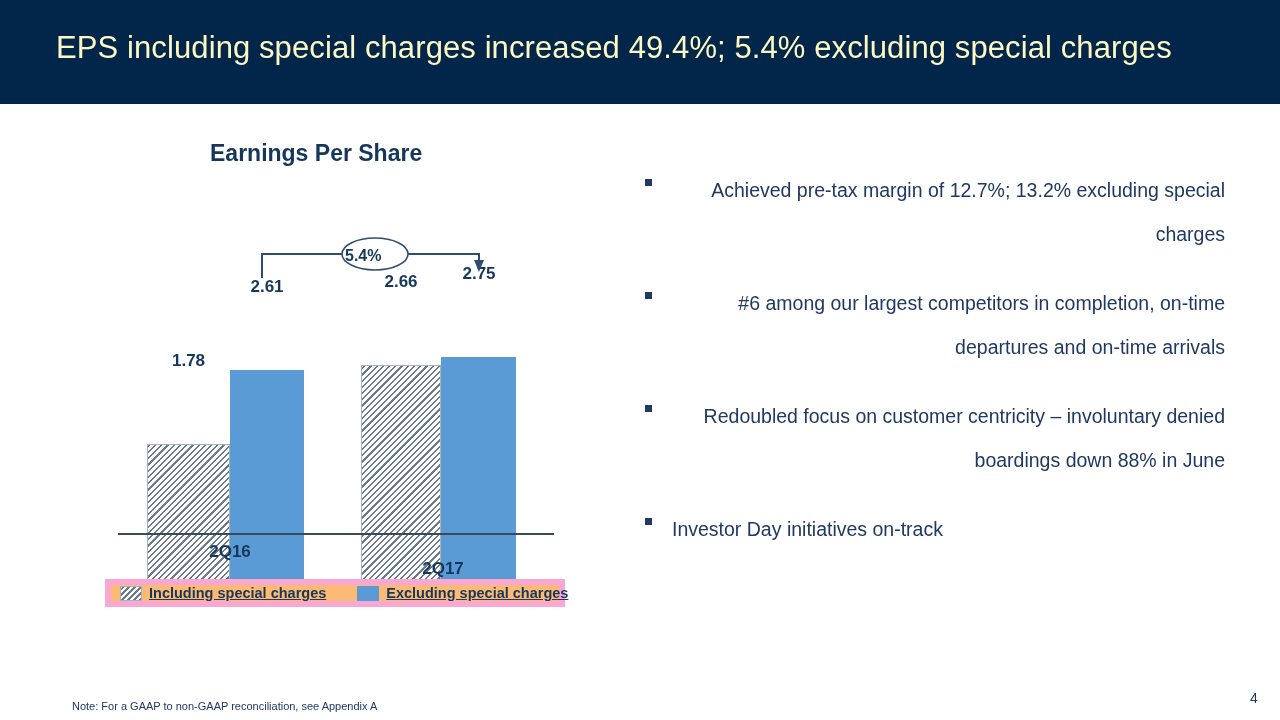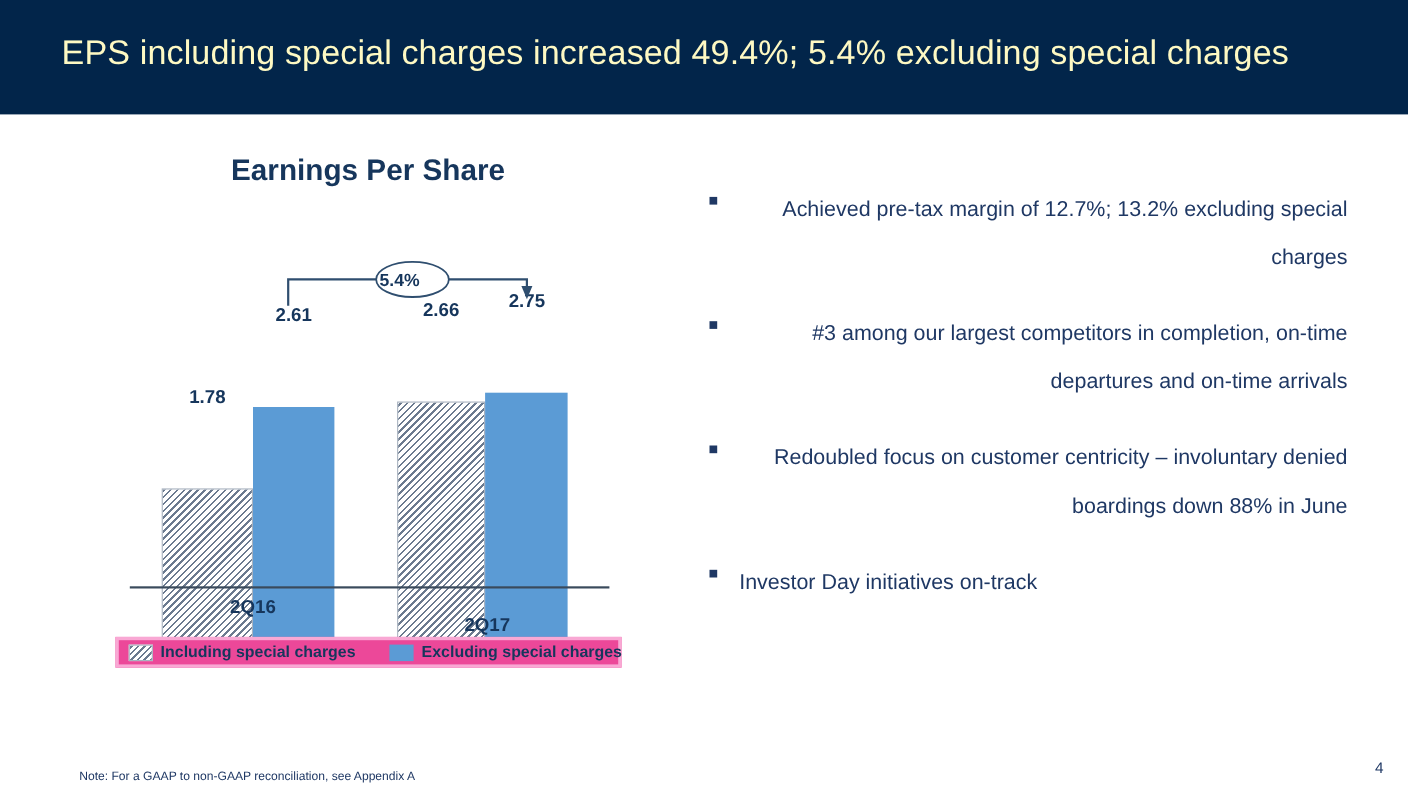--- a/index.html
+++ b/index.html
@@ -40,21 +40,21 @@
   #chart-area {
     position: absolute;
     left: 0; top: 104px;
     width: 620px;
     height: 540px;
   }
   #chart-title {
     position: absolute;
     left: 210px;
     top: 36px;
-    font-size: 27px;
+    font-size: 23px;
     font-weight: bold;
     color: #16365C;
     white-space: nowrap;
   }
 
   #plot {
     position: absolute;
     left: 0;
     top: 0;
     width: 620px;
@@ -126,25 +126,26 @@
     line-height: 28px;
   }
 
   
   #legend {
     position: absolute;
     left: 105px;
     top: 475px;
     width: 460px;
     height: 28px;
-    border: 3px solid #f9a8d4;
-    background: #ec4899;
+    border: 6px solid #f9a8d4;
+    background: #fdba74;
     display: flex;
     align-items: center;
     box-sizing: border-box;
+    text-decoration: underline;
   }
   .legend-item {
     display: flex;
     align-items: center;
     height: 100%;
   }
   .legend-swatch {
     width: 22px;
     height: 15px;
     margin-left: 9px;
@@ -272,21 +273,21 @@
   </div>
 </div>
 
 <div id="bullets">
   <div class="bullet-row">
     <span class="bullet-marker"></span>
     <span class="bullet-text">Achieved pre-tax margin of 12.7%; 13.2% excluding special charges</span>
   </div>
   <div class="bullet-row">
     <span class="bullet-marker"></span>
-    <span class="bullet-text">#3 among our largest competitors in completion, on-time departures and on-time arrivals</span>
+    <span class="bullet-text">#6 among our largest competitors in completion, on-time departures and on-time arrivals</span>
   </div>
   <div class="bullet-row">
     <span class="bullet-marker"></span>
     <span class="bullet-text">Redoubled focus on customer centricity – involuntary denied boardings down 88% in June</span>
   </div>
   <div class="bullet-row">
     <span class="bullet-marker"></span>
     <span class="bullet-text">Investor Day initiatives on-track</span>
   </div>
 </div>

